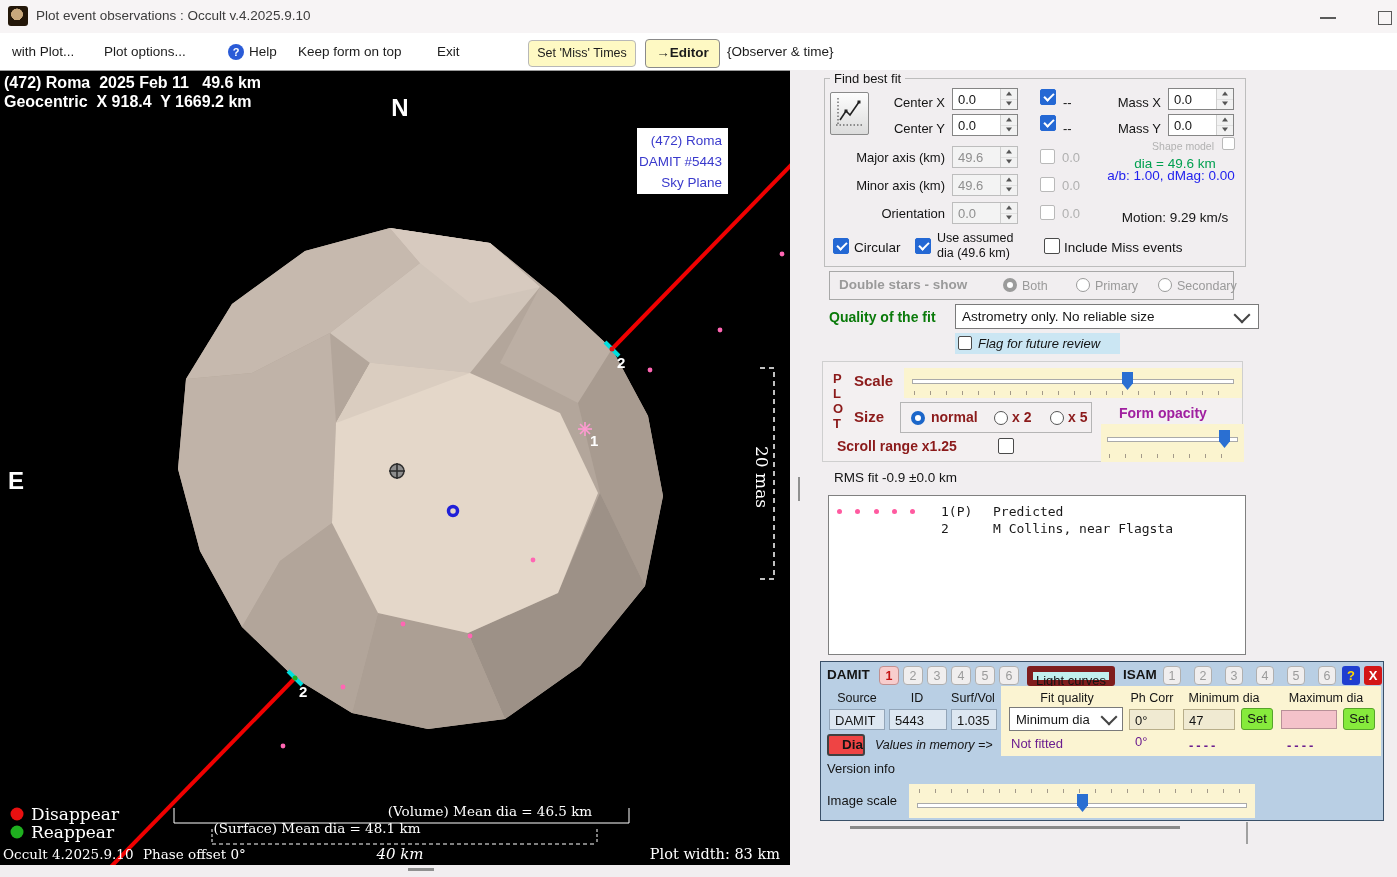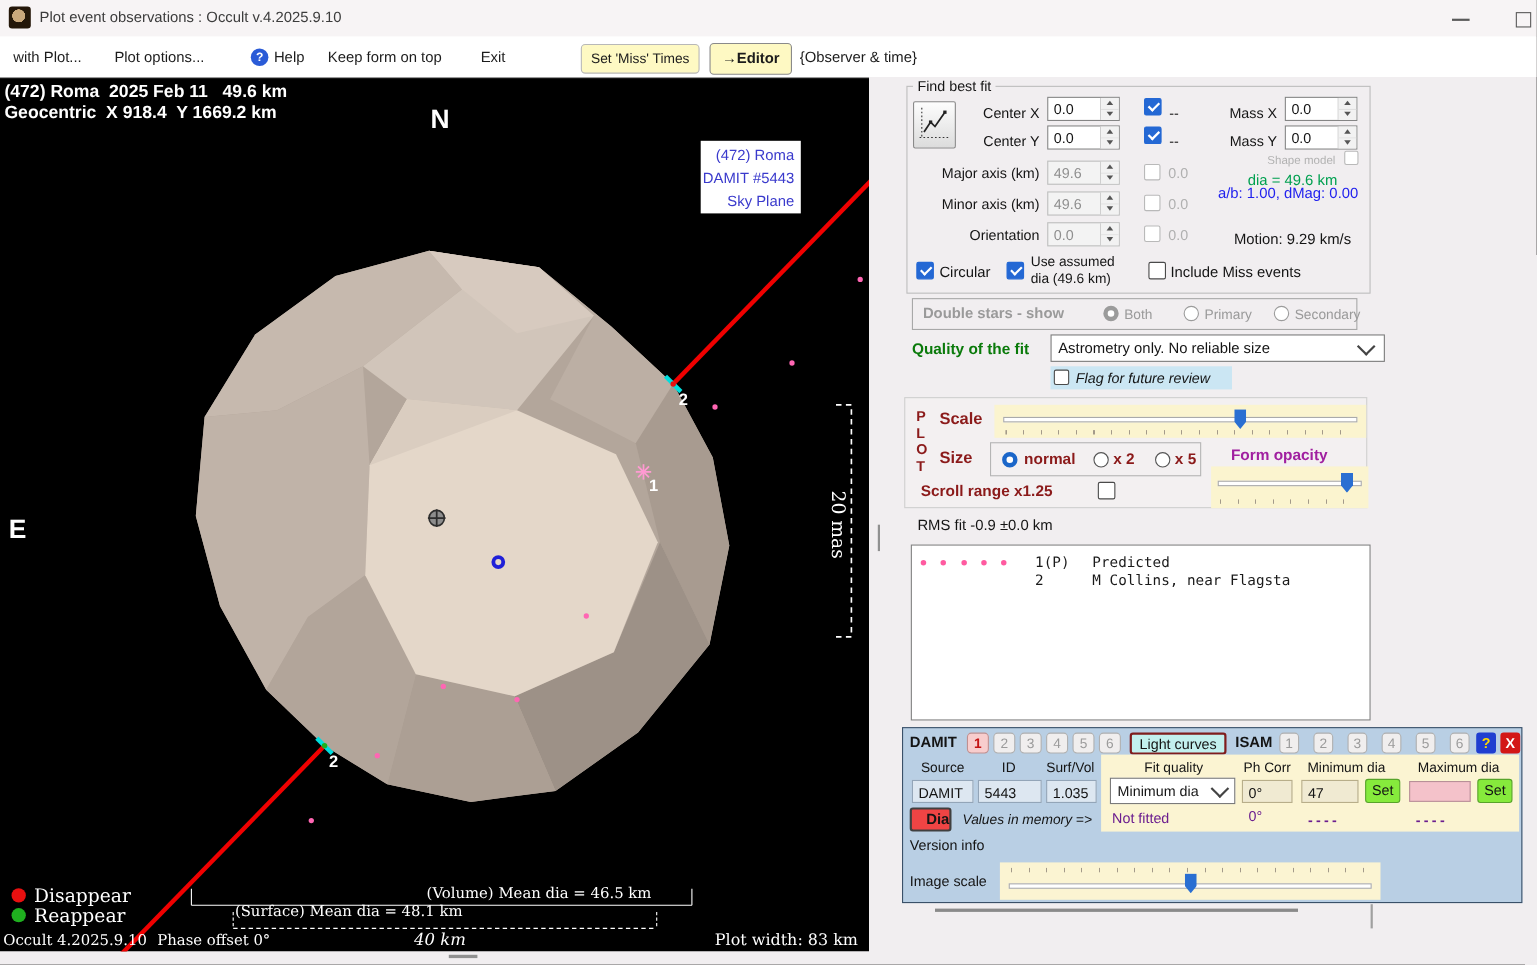--- a/index.html
+++ b/index.html
@@ -384,21 +384,21 @@
 </div>
 
 <div class="mpanel">
   <div class="lab" style="left:6px;top:5px;font-weight:bold;font-size:13.5px">DAMIT</div>
   <div class="tab active" style="left:58px;top:4px">1</div>
   <div class="tab" style="left:82px;top:4px">2</div>
   <div class="tab" style="left:106px;top:4px">3</div>
   <div class="tab" style="left:130px;top:4px">4</div>
   <div class="tab" style="left:154px;top:4px">5</div>
   <div class="tab" style="left:178px;top:4px">6</div>
-  <div class="abs" style="left:206px;top:4px;width:88px;height:20px;background:#c2f0ee;border:2px solid #7f1d1d;border-radius:3px;text-align:center;line-height:18px;font-size:13px;box-sizing:border-box">Light curves</div>
+  <div class="abs" style="left:206px;top:4px;width:88px;height:20px;background:#c2f0ee;border:6px solid #7f1d1d;border-radius:3px;text-align:center;line-height:18px;font-size:13px;box-sizing:border-box">Light curves</div>
   <div class="lab" style="left:302px;top:5px;font-weight:bold;font-size:13.5px">ISAM</div>
   <div class="tab sm" style="left:342px;top:4px">1</div>
   <div class="tab sm" style="left:373px;top:4px">2</div>
   <div class="tab sm" style="left:404px;top:4px">3</div>
   <div class="tab sm" style="left:435px;top:4px">4</div>
   <div class="tab sm" style="left:466px;top:4px">5</div>
   <div class="tab sm" style="left:497px;top:4px">6</div>
   <div class="abs" style="left:521px;top:4px;width:18px;height:19px;background:#1f3ed0;color:#ffd900;font-weight:bold;text-align:center;line-height:19px;border-radius:3px">?</div>
   <div class="abs" style="left:543px;top:4px;width:18px;height:19px;background:#d31616;color:#fff;font-weight:bold;text-align:center;line-height:19px;border-radius:3px">X</div>
 

